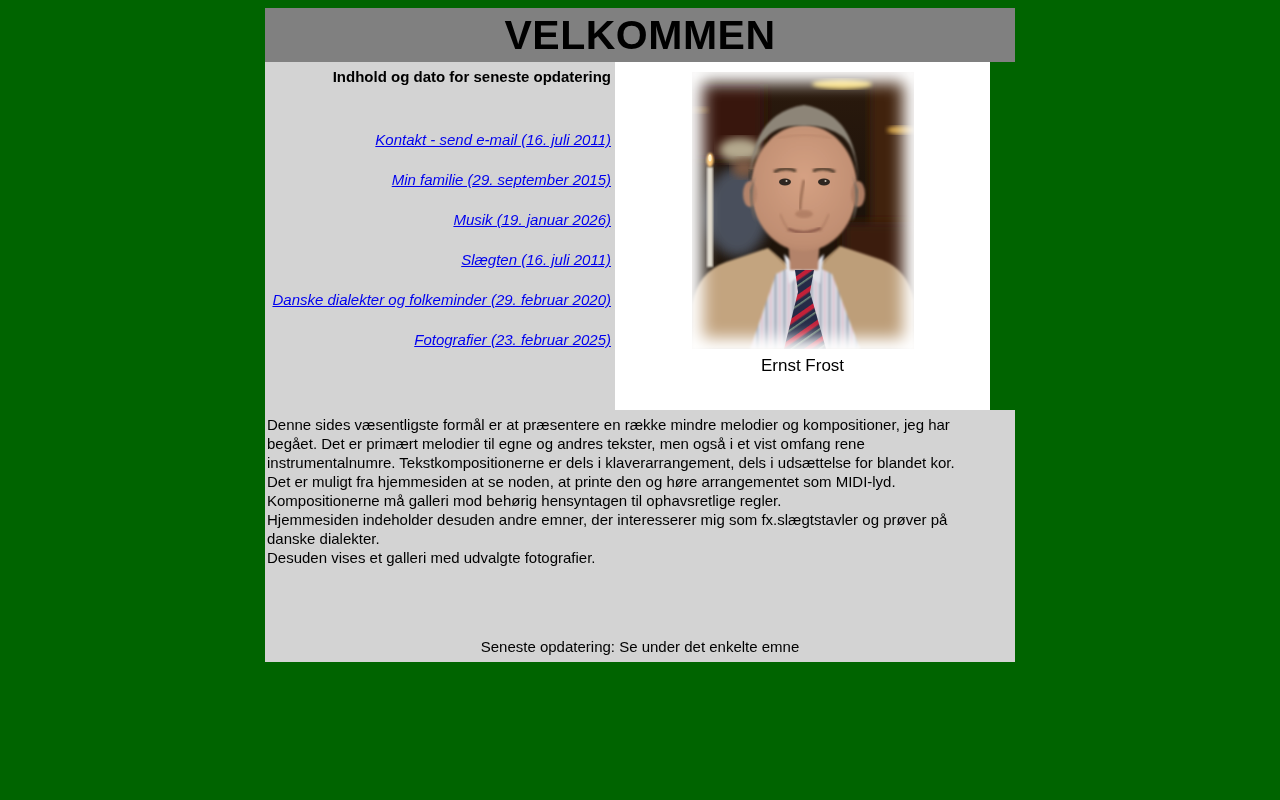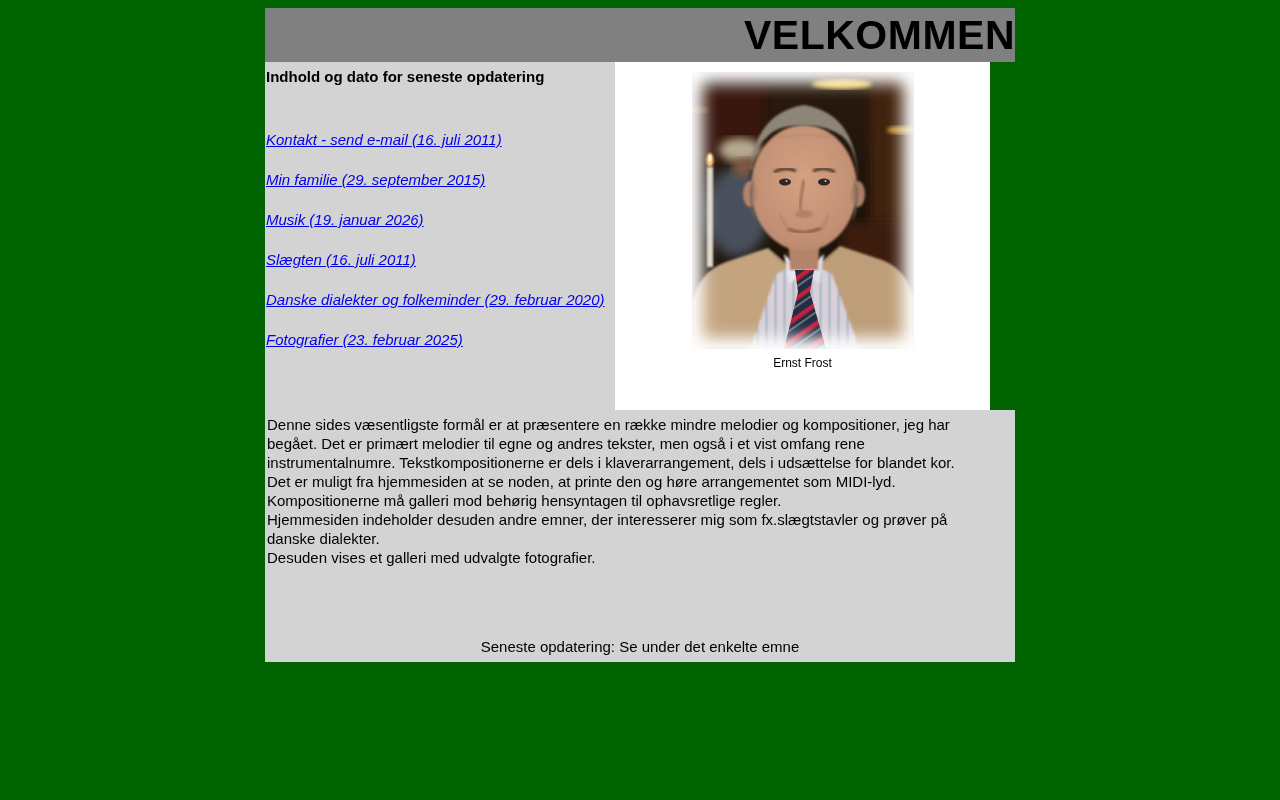--- a/index.html
+++ b/index.html
@@ -13,34 +13,35 @@
   }
   .page {
     width: 750px;
     margin: 8px auto 0 265px;
   }
   
   .banner {
     background: #808080;
     height: 54px;
     line-height: 54px;
-    text-align: right;
+    text-align: center;
   }
   .banner h1 {
     font-size: 41px;
     font-weight: bold;
     letter-spacing: 0.5px;
     display: inline;
   }
   
   .columns { display: flex; height: 348px; }
   .col-left {
     width: 350px;
     background: #d3d3d3;
     padding: 6px 4px 0 1px;
+    text-align: right;
   }
   .col-left .heading {
     font-size: 15px;
     font-weight: bold;
     margin-bottom: 47px;
   }
   .link-row { margin-bottom: 24px; line-height: 16px; }
   .link-row a {
     font-size: 15px;
     font-style: italic;
@@ -65,21 +66,21 @@
     background: #ffffff;
   }
   .photo-wrap svg { display: block; width: 222px; height: 277px; }
   .photo-feather {
     position: absolute;
     inset: 0;
     pointer-events: none;
     box-shadow: inset 0 0 16px 11px #ffffff;
   }
   .photo-caption {
-    font-size: 12px;
+    font-size: 17px;
     margin-top: 7px;
   }
   
   .main-text {
     background: #d3d3d3;
     height: 252px;
     padding: 5px 2px 0 2px;
     display: flex;
     flex-direction: column;
   }

